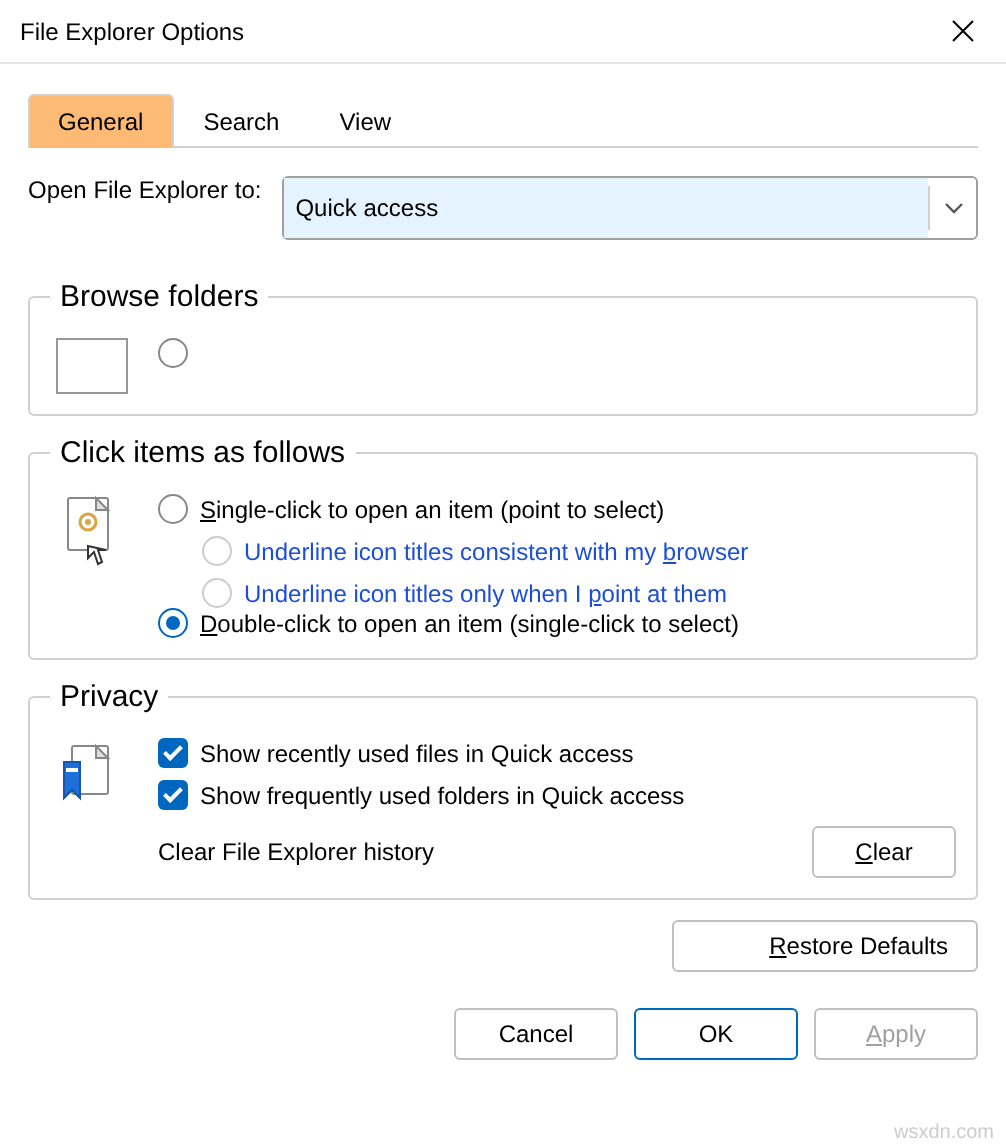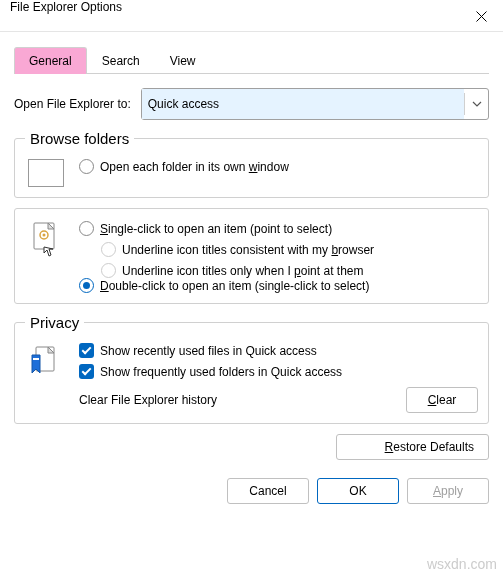--- a/index.html
+++ b/index.html
@@ -1,56 +1,56 @@
 <!DOCTYPE html>
 <html><head>
   <meta charset="utf-8">
   <style>
     * { box-sizing: border-box; margin: 0; padding: 0; font-family: 'Segoe UI', Tahoma, sans-serif; font-size: 12px; }
     body { width: 503px; height: 574px; background: #fff; overflow: hidden; }
-    .titlebar { display: flex; justify-content: space-between; height: 32px; padding: 0 0 0 10px; border-bottom: 1px solid #e5e5e5; }
+    .titlebar { display: flex; align-items: center; justify-content: space-between; height: 32px; padding: 0 0 0 10px; border-bottom: 1px solid #e5e5e5; }
     .titlebar .title { font-size: 12px; color: #000; }
     .titlebar .close { width: 44px; height: 32px; display: flex; align-items: center; justify-content: center; cursor: default; }
     .titlebar .close svg { width: 11px; height: 11px; }
     .content { padding: 14px 14px 0 14px; }
     .tabs { display: flex; border-bottom: 1px solid #d0d0d0; margin-bottom: 14px; }
     .tab { padding: 6px 14px 6px 14px; border: 1px solid transparent; border-bottom: none; cursor: default; position: relative; top: 1px; color: #000; }
-    .tab.active { border-color: #d0d0d0; background: #f9a8d4; border-top-left-radius: 3px; border-top-right-radius: 3px; text-align: right; }
-    .row { display: flex; align-items: center; margin-bottom: 10px; gap: 10px; }
+    .tab.active { border-color: #d0d0d0; background: #fdba74; border-top-left-radius: 3px; border-top-right-radius: 3px; text-align: right; }
+    .row { display: flex; align-items: flex-start; margin-bottom: 20px; gap: 10px; }
     .label { color: #000; }
     .select-wrap { flex: 1; position: relative; display: flex; border: 1px solid #a0a0a0; border-radius: 3px; height: 32px; align-items: center; }
     .select-val { flex: 1; padding: 0 6px; color: #000; background: #e5f3ff; height: 100%; display: flex; align-items: center; }
     .select-btn { width: 24px; height: 22px; border-left: 1px solid #d0d0d0; display: flex; align-items: center; justify-content: center; }
     fieldset { border: 1px solid #d0d0d0; border-radius: 3px; padding: 12px 10px 10px 10px; margin-bottom: 10px; position: relative; }
     fieldset legend { padding: 0 5px; font-size: 15px; color: #000; }
     .group-body { display: flex; gap: 12px; }
     .icon-col { width: 42px; display: flex; align-items: flex-start; justify-content: center; }
     .icon-box { width: 36px; height: 28px; border: 1px solid #999; background: #fff; }
     .opts { flex: 1; }
     .opt { display: flex; align-items: center; gap: 6px; margin-bottom: 6px; }
     .opt:last-child { margin-bottom: 0; }
     .radio { width: 15px; height: 15px; border-radius: 50%; border: 1px solid #888; display: inline-block; flex-shrink: 0; position: relative; background: #fff; }
     .radio.checked { border: 1px solid #0067c0; }
     .radio.checked::after { content: ''; position: absolute; width: 7px; height: 7px; border-radius: 50%; background: #0067c0; top: 3px; left: 3px; }
     .radio.disabled { border-color: #ccc; }
     .checkbox { width: 15px; height: 15px; border-radius: 3px; display: inline-block; flex-shrink: 0; background: #0067c0; position: relative; }
     .checkbox::after { content: ''; position: absolute; left: 5px; top: 2px; width: 3px; height: 7px; border: solid #fff; border-width: 0 2px 2px 0; transform: rotate(45deg); }
     .opt-label { color: #000; }
     .opt-label u { text-decoration: underline; }
-    .opt-label.disabled { color: #000000; }
+    .opt-label.disabled { color: #1d4ed8; }
     .sub-opts { margin-left: 22px; }
     .clear-row { display: flex; align-items: center; justify-content: space-between; margin-top: 8px; gap: 31px; }
     .btn { background: #fff; border: 1px solid #c0c0c0; border-radius: 3px; padding: 5px 14px; min-width: 72px; text-align: center; cursor: default; }
     .btn.primary { border-color: #0067c0; }
     .btn.disabled { color: #a0a0a0; }
     .footer { display: flex; justify-content: flex-end; gap: 8px; padding: 14px; }
     .footer .btn { min-width: 82px; }
     .restore-row { display: flex; justify-content: flex-end; margin-top: 2px; margin-bottom: 4px; }
     .restore-row .btn { min-width: 120px; padding-left: 48px; }
-    .watermark { position: absolute; bottom: 2px; right: 6px; color: #ccc; font-size: 14px; }
+    .watermark { position: absolute; bottom: 2px; right: 6px; color: #ccc; font-size: 10px; }
     .doc-icon { width: 32px; height: 38px; position: relative; }
     .doc-icon svg { width: 32px; height: 38px; }
     .privacy-icon svg { width: 32px; height: 38px; }
   </style>
 </head>
 <body>
 
 <div class="titlebar">
   <span class="title">File Explorer Options</span>
   <div class="close">
@@ -81,27 +81,27 @@
 
   <fieldset>
     <legend>Browse folders</legend>
     <div class="group-body">
       <div class="icon-col">
         <div class="icon-box"></div>
       </div>
       <div class="opts">
         <div class="opt">
           <span class="radio"></span>
-          <span class="opt-label">Open each folder in its own <u>w</u>indow</span>
         </div>
       </div>
     </div>
   </fieldset>
 
   <fieldset>
+    <legend>Click items as follows</legend>
     <div class="group-body">
       <div class="icon-col">
         <div class="doc-icon">
           <svg viewBox="0 0 32 38">
               <rect x="4" y="2" width="20" height="26" rx="1" fill="#fff" stroke="#888"></rect>
               <path d="M18 2 L24 8 L18 8 Z" fill="#ddd" stroke="#888"></path>
               <circle cx="14" cy="14" r="4" fill="none" stroke="#d9a441" stroke-width="1.5"></circle>
               <circle cx="14" cy="14" r="1.5" fill="#d9a441"></circle>
               <path d="M14 26 L14 32 L17 29 L19 35 L21 34 L19 28 L23 28 Z" fill="#fff" stroke="#333" stroke-width="1"></path>
             </svg>

